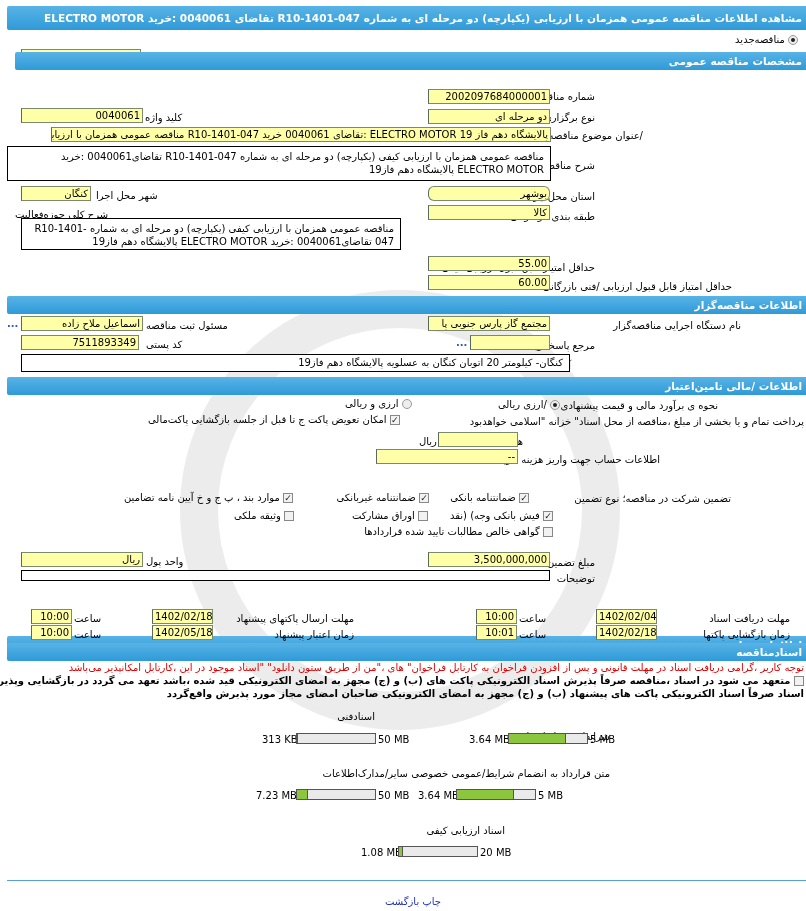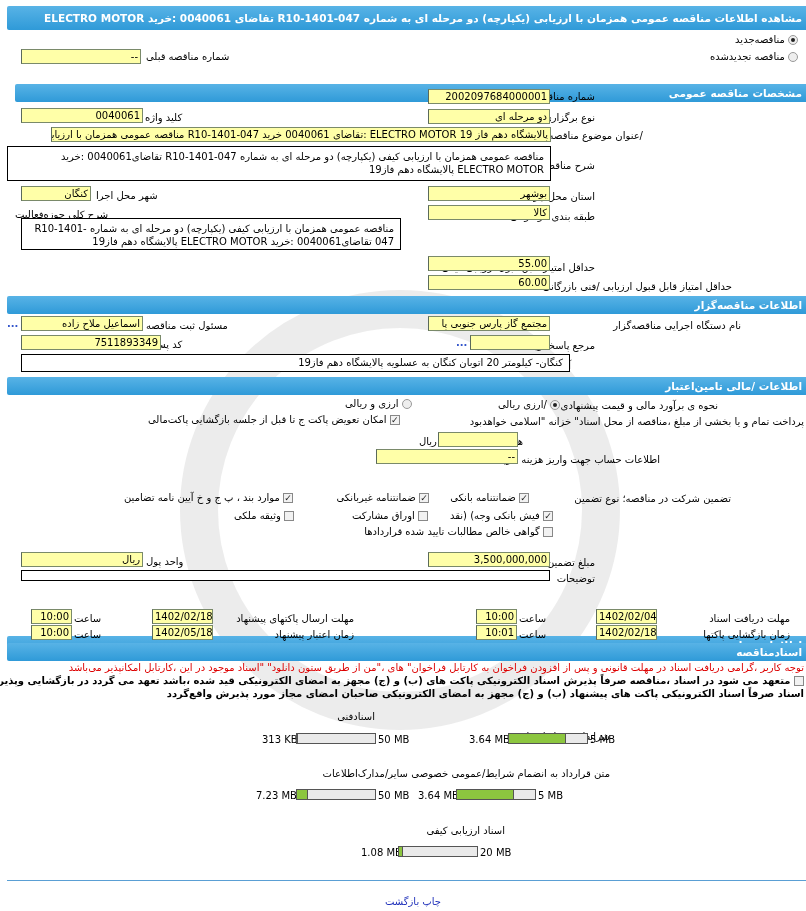--- a/index.html
+++ b/index.html
@@ -38,38 +38,38 @@
   <span class="radio on"></span>
   <span>مناقصه‌جدید</span>
 </div>
 <div class="abs" style="right:8px; top:51px;">
   <span class="radio"></span>
   <span>مناقصه تجدیدشده</span>
 </div>
 <div class="lbl" style="left:146px; top:51px;">شماره مناقصه قبلی</div>
 <div class="fld" style="left:21px; top:49px; width:120px;">--</div>
 
-<div class="hdr" style="top:84px;margin-left:8px;"><span>مشخصات مناقصه عمومی</span></div>
+<div class="hdr" style="top:52px;margin-left:8px;"><span>مشخصات مناقصه عمومی</span></div>
 
 <div class="lbl" style="right:211px; top:91px;">شماره مناقصه</div>
 <div class="fld ltr" style="left:428px; top:89px; width:122px;">2002097684000001</div>
 
 <div class="lbl" style="right:211px; top:112px;">نوع برگزاری</div>
 <div class="fld" style="left:428px; top:109px; width:122px;">دو مرحله ای</div>
 <div class="lbl" style="left:145px; top:112px;">کلید واژه</div>
 <div class="fld ltr" style="left:21px; top:108px; width:122px;">0040061</div>
 
 <div class="lbl" style="right:163px; top:130px;">/عنوان موضوع مناقصه</div>
 <div class="fld" style="left:51px; top:127px; width:500px;">پالایشگاه دهم فاز 19 ELECTRO MOTOR :تقاضای 0040061 خرید R10-1401-047 مناقصه عمومی همزمان با ارزیابی</div>
 
 <div class="lbl" style="right:211px; top:160px;">شرح مناقصه</div>
 <div class="box" style="left:7px; top:146px; width:544px; height:35px;">مناقصه عمومی همزمان با ارزیابی کیفی (یکپارچه) دو مرحله ای به شماره R10-1401-047 تقاضای0040061 :خرید ELECTRO MOTOR پالایشگاه دهم فاز19</div>
 
 <div class="lbl" style="right:211px; top:191px;">استان محل‌اجرا</div>
-<div class="fld" style="left:428px; top:186px; width:122px;">بوشهر</div>
+<div class="fld" style="left:428px; top:186px; width:122px;border-radius:6px;">بوشهر</div>
 <div class="lbl" style="left:96px; top:190px;">شهر محل اجرا</div>
 <div class="fld" style="left:21px; top:186px; width:70px;">کنگان</div>
 
 <div class="lbl" style="right:211px; top:211px;">طبقه بندی موضوعی</div>
 <div class="fld" style="left:428px; top:205px; width:122px;">کالا</div>
 <div class="lbl" style="left:15px; top:209px;">شرح کلی حوزه‌فعالیت</div>
 <div class="box" style="left:21px; top:218px; width:380px; height:32px;">مناقصه عمومی همزمان با ارزیابی کیفی (یکپارچه) دو مرحله ای به شماره R10-1401-047 تقاضای0040061 :خرید ELECTRO MOTOR پالایشگاه دهم فاز19</div>
 
 <div class="lbl" style="right:211px; top:262px;">حداقل امتیاز قابل قبول ارزیابی کیفی</div>
 <div class="fld ltr" style="left:428px; top:256px; width:122px;">55.00</div>
@@ -81,21 +81,21 @@
 <div class="lbl" style="right:65px; top:320px;">نام دستگاه اجرایی مناقصه‌گزار</div>
 <div class="fld" style="left:428px; top:316px; width:122px;">مجتمع گاز پارس جنوبی پا</div>
 <div class="lbl" style="left:146px; top:320px;">مسئول ثبت مناقصه</div>
 <div class="fld" style="left:21px; top:316px; width:122px;">اسماعیل ملاح زاده</div>
 <div class="dots" style="left:7px; top:318px;">...</div>
 
 <div class="lbl" style="right:211px; top:340px;">مرجع پاسخگویی</div>
 <div class="fld" style="left:470px; top:335px; width:80px;"></div>
 <div class="dots" style="left:456px; top:337px;">...</div>
 <div class="lbl" style="left:146px; top:339px;">کد پستی</div>
-<div class="fld ltr" style="left:21px; top:335px; width:140px;padding-left:8px;">7511893349</div>
+<div class="fld ltr" style="left:21px; top:335px; width:118px;padding-left:8px;">7511893349</div>
 
 <div class="lbl" style="right:235px; top:360px;">آدرس</div>
 <div class="box" style="left:21px; top:354px; width:549px; height:18px; padding:1px 6px;">کنگان- کیلومتر 20 اتوبان کنگان به عسلویه پالایشگاه دهم فاز19</div>
 
 <div class="hdr" style="top:377px;"><span>اطلاعات /مالی تامین‌اعتبار</span></div>
 
 <div class="lbl" style="right:88px; top:400px;">نحوه ی برآورد مالی و قیمت پیشنهادی</div>
 <div class="abs" style="right:246px; top:399px;">
   <span class="radio on"></span>
   <span>/ارزی ریالی</span>

